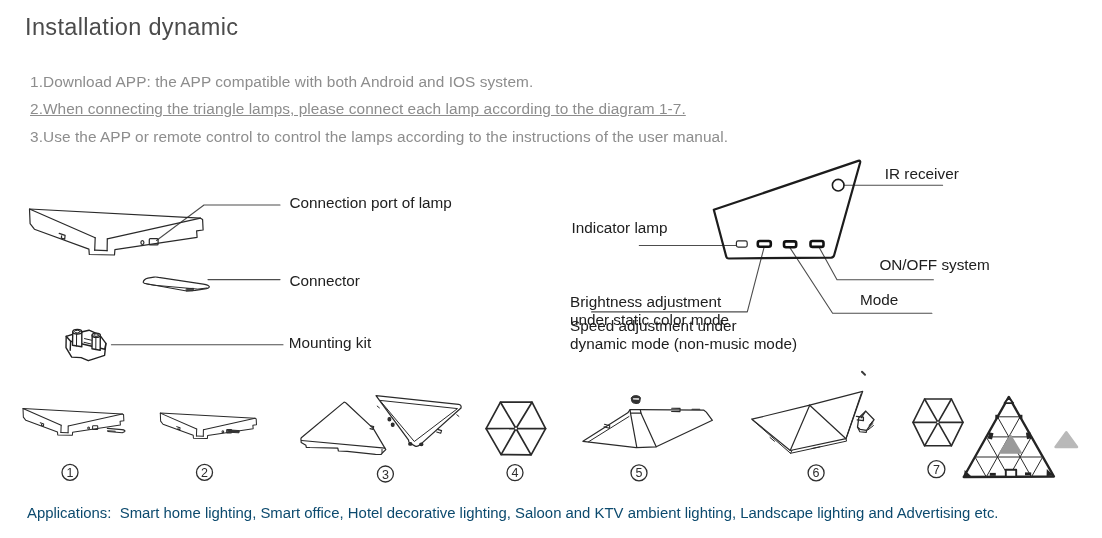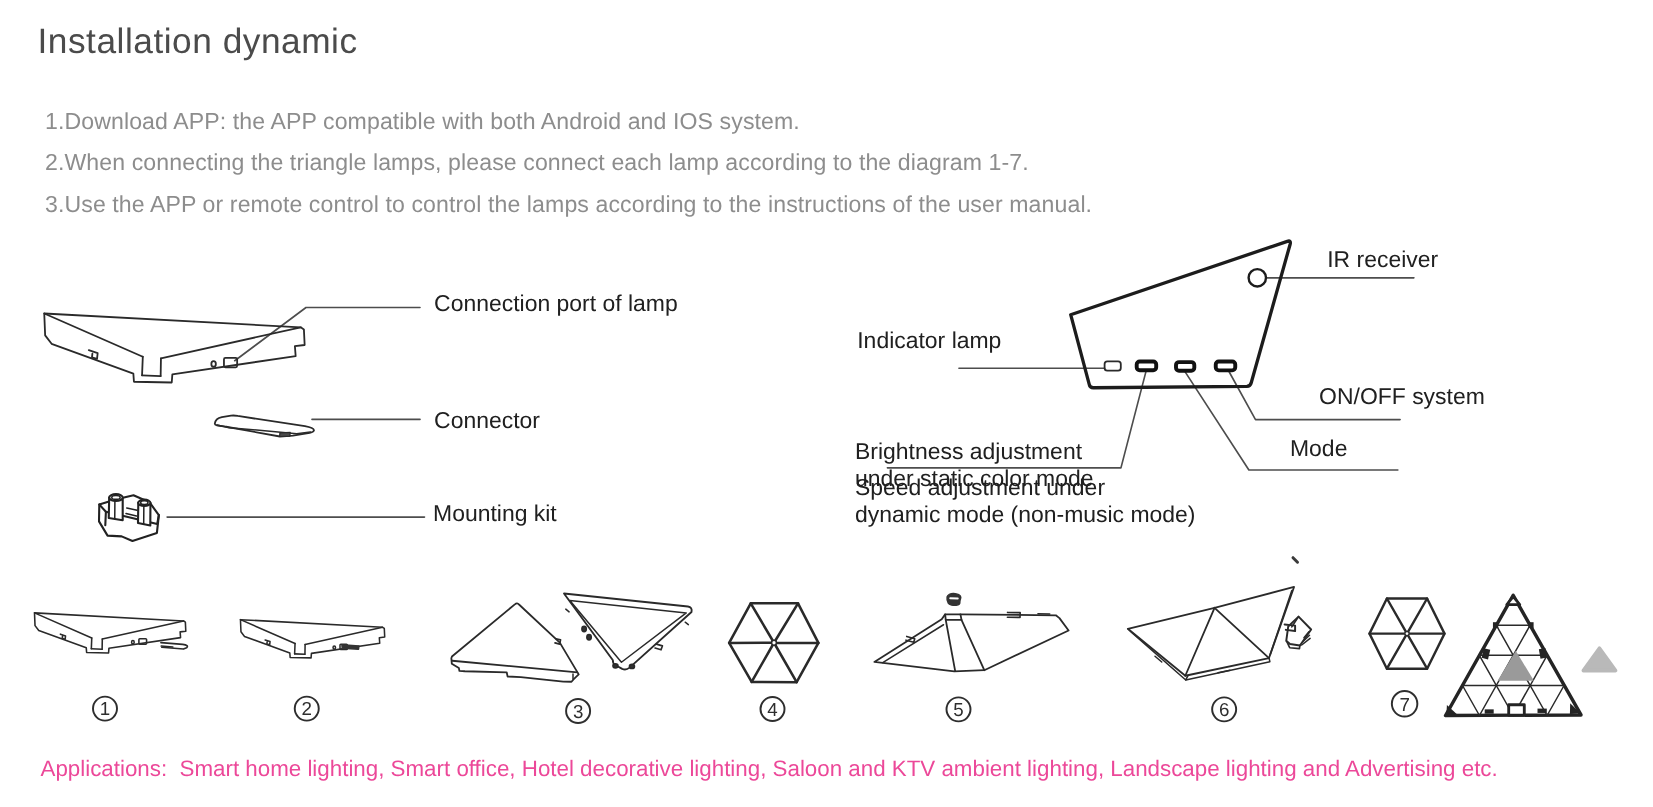--- a/index.html
+++ b/index.html
@@ -2,27 +2,27 @@
 <html><head>
 <meta charset="utf-8">
 <style>
   html,body{margin:0;padding:0;}
   body{width:1102px;height:538px;background:#ffffff;position:relative;overflow:hidden;
        font-family:"Liberation Sans",sans-serif;}
   .abs{position:absolute;white-space:nowrap;}
   #h1{left:25px;top:16.1px;font-size:23.5px;color:#4b4b4b;letter-spacing:0.35px;line-height:1;}
   .li{left:30px;font-size:15.4px;color:#8d8d8d;letter-spacing:0.07px;line-height:1;margin-top:16px;}
   .lbl{font-size:15.3px;color:#202020;line-height:1;}
-  #apps{left:27px;top:505.7px;font-size:14.9px;color:#ec4899;line-height:1;}
+  #apps{left:27px;top:505.7px;font-size:14.9px;color:#0c4a6e;line-height:1;}
 </style>
 </head>
 <body>
 <div class="abs" id="h1">Installation dynamic</div>
 <div class="abs li" style="top:58.2px;">1.Download APP: the APP compatible with both Android and IOS system.</div>
-<div class="abs li" style="top:85.4px;">2.When connecting the triangle lamps, please connect each lamp according to the diagram 1-7.</div>
+<div class="abs li" style="top:85.4px;text-decoration:underline;">2.When connecting the triangle lamps, please connect each lamp according to the diagram 1-7.</div>
 <div class="abs li" style="top:112.6px;text-align:center;">3.Use the APP or remote control to control the lamps according to the instructions of the user manual.</div>
 
 <div class="abs lbl" style="left:289.4px;top:195.1px;">Connection port of lamp</div>
 <div class="abs lbl" style="left:289.4px;top:272.9px;">Connector</div>
 <div class="abs lbl" style="left:288.7px;top:335.4px;">Mounting kit</div>
 <div class="abs lbl" style="left:571.5px;top:219.5px;text-align:center;">Indicator lamp</div>
 <div class="abs lbl" style="left:884.8px;top:166.1px;text-align:right;">IR receiver</div>
 <div class="abs lbl" style="left:879.4px;top:257.2px;">ON/OFF system</div>
 <div class="abs lbl" style="left:860px;top:291.7px;">Mode</div>
 <div class="abs lbl" style="left:570px;top:293px;line-height:17.5px;">Brightness adjustment<br>under static color mode</div>

